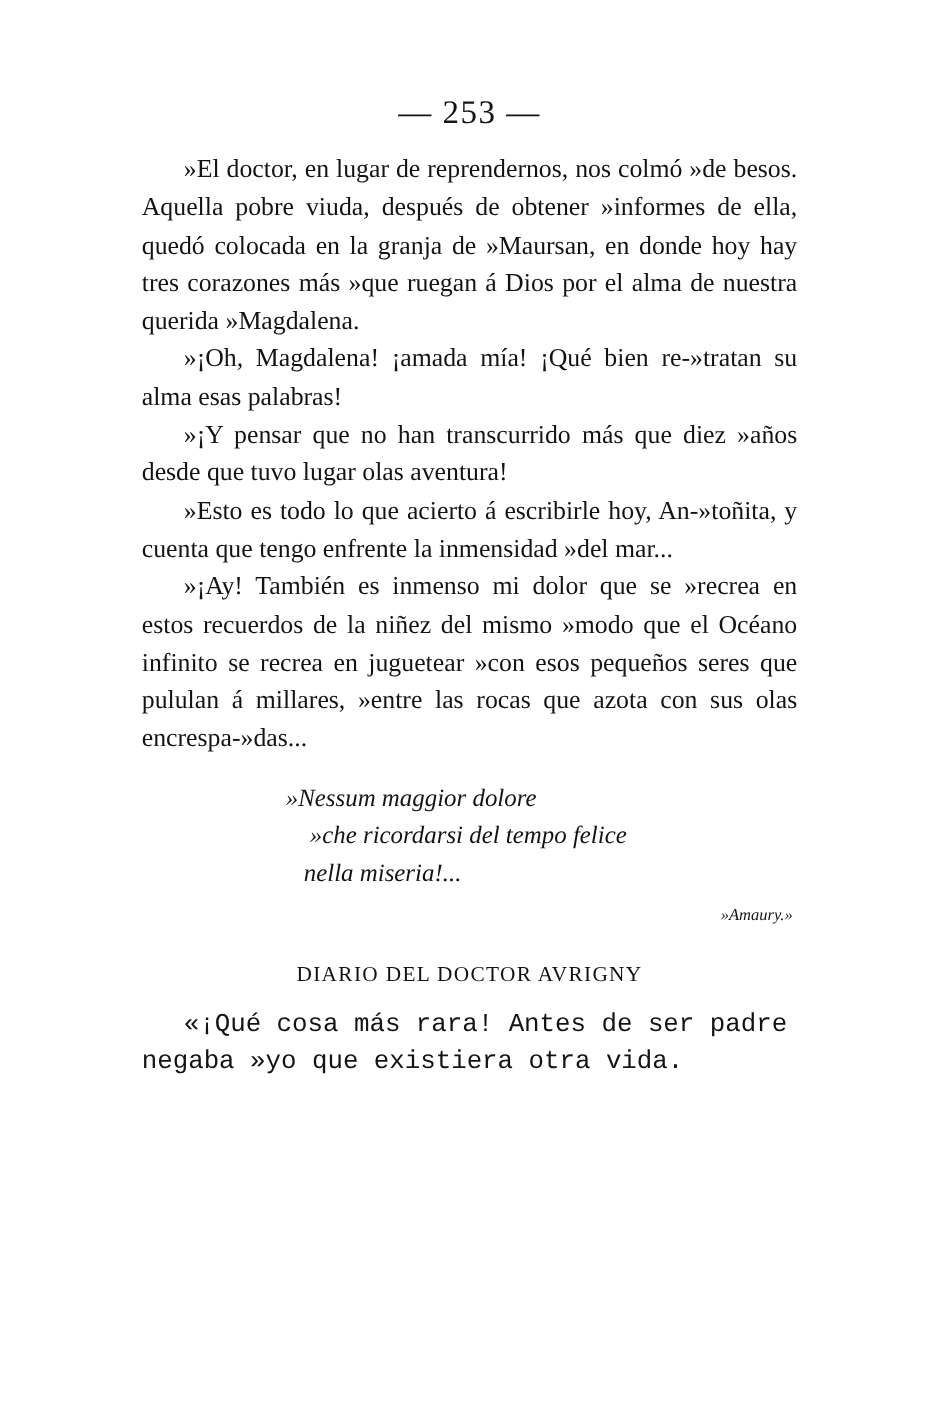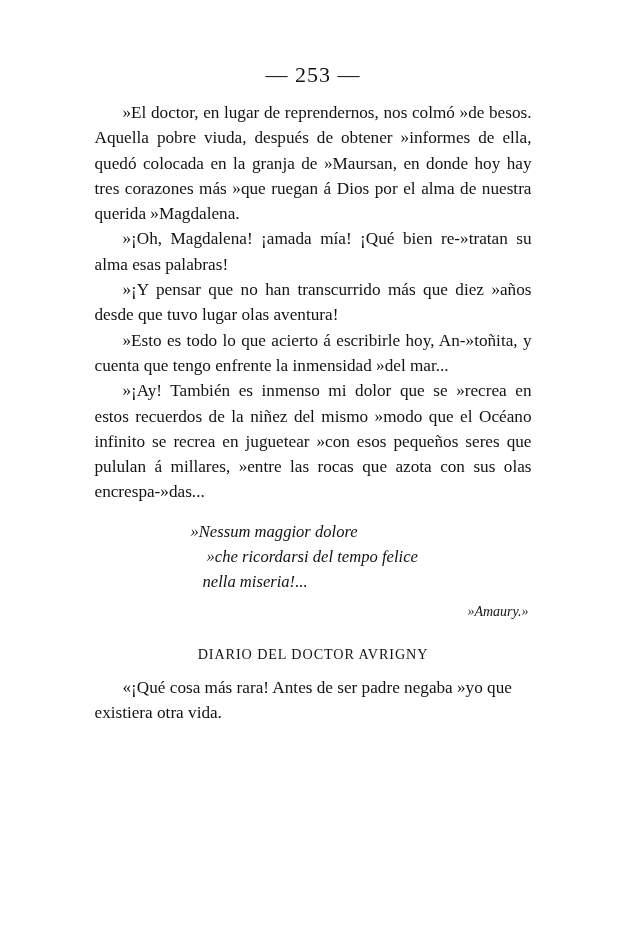--- a/index.html
+++ b/index.html
@@ -52,37 +52,38 @@
     line-height: 25px;
   }
   .quote-line-1 { padding-left: 96px; }
   .quote-line-2 { padding-left: 112px; }
   .quote-line-3 { padding-left: 108px; }
   .signature {
     margin: 10px auto 13px auto;
     width: 437px;
     text-align: right;
     font-style: italic;
-    font-size: 14px;
+    font-size: 11px;
     padding-right: 6px;
   }
   .section-heading {
     margin: 26px auto 12px auto;
     width: 437px;
     text-align: center;
     font-size: 14.2px;
     letter-spacing: 0.9px;
     font-variant: small-caps;
     font-family: Liberation Serif, serif;
   }
   .after-heading {
     margin: 0 auto;
     width: 437px;
     font-size: 17.2px;
     line-height: 25.3px;
+    font-family: Liberation Mono, monospace;
   }
   .last-line {
     text-align: left;
   }
 </style>
 </head>
 <body>
 
 <div class="page">
 

